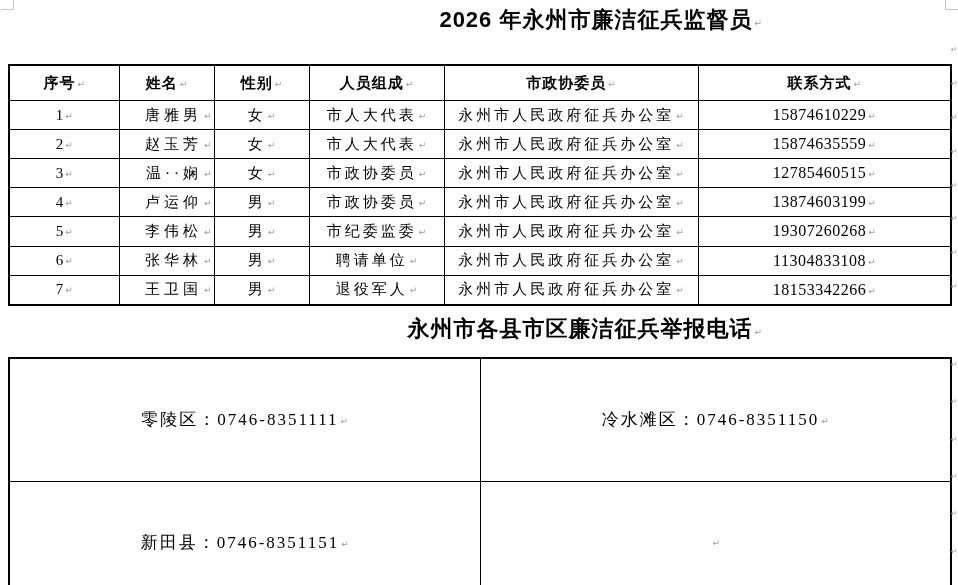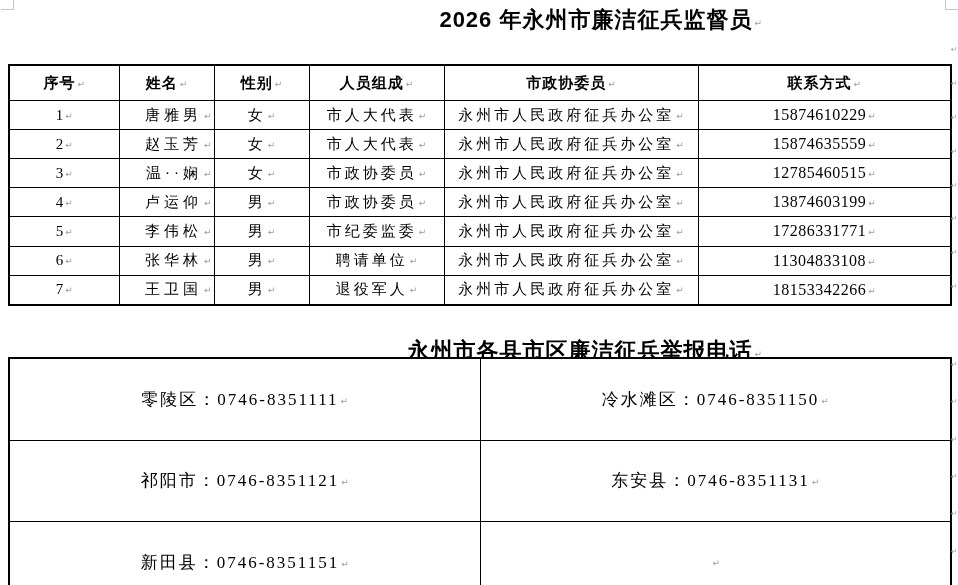--- a/index.html
+++ b/index.html
@@ -13,21 +13,21 @@
   .crop.tl{left:1px;border-right:1px solid #c6c6c6;border-bottom:1px solid #c6c6c6;}
   .crop.tr{left:945px;border-left:1px solid #c6c6c6;border-bottom:1px solid #c6c6c6;}
 
   .doc-title{
     position:absolute;left:0;width:762px;text-align:right;
     font-family:"Liberation Sans","DejaVu Sans",sans-serif;
     font-weight:bold;font-size:22px;line-height:26px;color:#000;
     letter-spacing:1px;white-space:nowrap;
   }
   #title1{top:7px;}
-  #title2{top:338px;}
+  #title2{top:316px;}
 
   table{border-collapse:collapse;table-layout:fixed;position:absolute;left:8px;background:#fff;}
   #tbl-sup{top:42px;width:942px;height:242px;border:2px solid #000;margin-top:22px;}
   #tbl-hot{top:357px;width:942px;height:248px;border:2px solid #000;}
   td,th{border:1px solid #000;text-align:center;vertical-align:middle;padding:0 2px;overflow:hidden;white-space:nowrap;}
 
   #tbl-sup th{
     height:34px;
     font-family:"Liberation Sans","DejaVu Sans",sans-serif;
     font-weight:bold;font-size:15px;letter-spacing:1px;
@@ -111,21 +111,21 @@
     <td><span>市政协委员</span><span class="pm">↵</span></td>
     <td><span>永州市人民政府征兵办公室</span><span class="pm">↵</span></td>
     <td class="c-phone"><span>13874603199</span><span class="pm">↵</span></td>
   </tr>
   <tr>
     <td class="c-no"><span>5</span><span class="pm">↵</span></td>
     <td class="c-name"><span>李伟松</span><span class="pm">↵</span></td>
     <td><span>男</span><span class="pm">↵</span></td>
     <td><span>市纪委监委</span><span class="pm">↵</span></td>
     <td><span>永州市人民政府征兵办公室</span><span class="pm">↵</span></td>
-    <td class="c-phone"><span>17286331771</span><span class="pm">↵</span></td>
+    <td class="c-phone"><span>19307260268</span><span class="pm">↵</span></td>
   </tr>
   <tr>
     <td class="c-no"><span>6</span><span class="pm">↵</span></td>
     <td class="c-name"><span>张华林</span><span class="pm">↵</span></td>
     <td><span>男</span><span class="pm">↵</span></td>
     <td><span>聘请单位</span><span class="pm">↵</span></td>
     <td><span>永州市人民政府征兵办公室</span><span class="pm">↵</span></td>
     <td class="c-phone"><span>11304833108</span><span class="pm">↵</span></td>
   </tr>
   <tr>
@@ -145,24 +145,20 @@
   <colgroup>
       <col style="width:471px">
       <col style="width:471px">
     </colgroup>
   <tbody>
       <tr>
     <td><span>零陵区：0746-8351111</span><span class="pm">↵</span></td>
     <td><span>冷水滩区：0746-8351150</span><span class="pm">↵</span></td>
   </tr>
   <tr>
-    <td><span>祁阳市：0746-8351121</span><span class="pm">↵</span></td>
-    <td><span>东安县：0746-8351131</span><span class="pm">↵</span></td>
-  </tr>
-  <tr>
     <td><span>新田县：0746-8351151</span><span class="pm">↵</span></td>
     <td><span></span><span class="pm">↵</span></td>
   </tr>
 </tbody>
   </table>
 
 <div id="marks-sup" class="row-marks">
   <div class="rm">↵</div>
   <div class="rm">↵</div>
   <div class="rm">↵</div>

